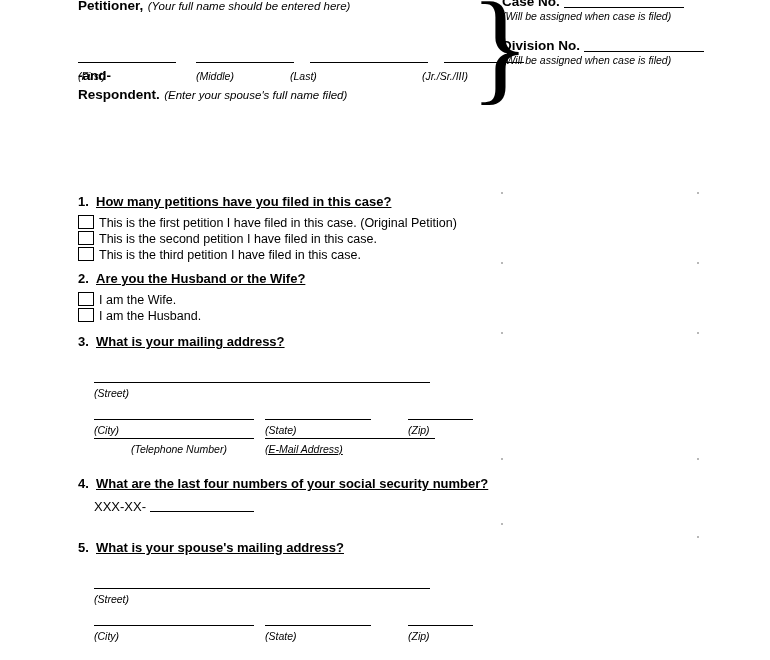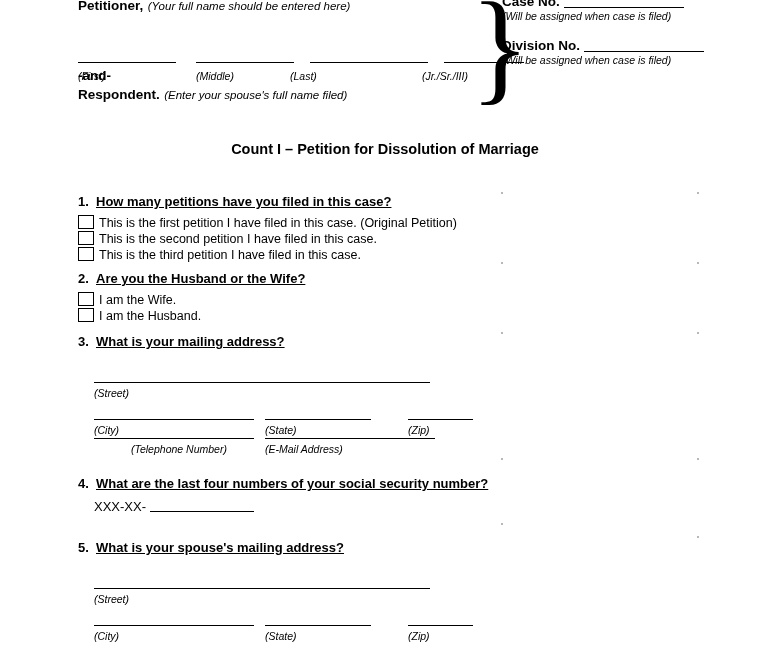--- a/index.html
+++ b/index.html
@@ -254,21 +254,20 @@
     </div>
 
     <div class="div-block">
       <div class="case-line">
         <span>Division No.</span><span class="case-rule"></span>
       </div>
       <div class="case-note">(Will be assigned when case is filed)</div>
     </div>
   </div>
 
-  <div class="doc-title">Count I – Petition for Dissolution of Marriage</div>
 
   <div class="q" style="top:194px;">
     <div class="q-head">
       <span class="q-num">1.</span>
       <span class="q-underline">How many petitions have you filed in this case?</span>
     </div>
     <div class="opt" style="margin-top:6px;">
       <span class="cbox"></span><span>This is the first petition I have filed in this case. (Original Petition)</span>
     </div>
     <div class="opt">
@@ -311,21 +310,21 @@
       <div class="fcap" style="left:330px; top:75px;">(Zip)</div>
     </div>
   </div>
 
   <div class="q" style="top:432px;">
     <div class="addr" style="height:26px;">
       <div class="fline" style="left:16px; top:6px; width:160px;"></div>
       <div class="fcap" style="left:16px; top:11px;margin-left:37px;">(Telephone Number)</div>
 
       <div class="fline" style="left:187px; top:6px; width:170px;"></div>
-      <div class="fcap" style="left:187px; top:11px;">(E-Mail Address)</div>
+      <div class="fcap" style="left:187px; top:11px;text-decoration:underline;">(E-Mail Address)</div>
     </div>
   </div>
 
   <div class="q" style="top:476px;">
     <div class="q-head">
       <span class="q-num">4.</span>
       <span class="q-underline">What are the last four numbers of your social security number?</span>
     </div>
   </div>
   <div class="ssn-row" style="top:499px;">

